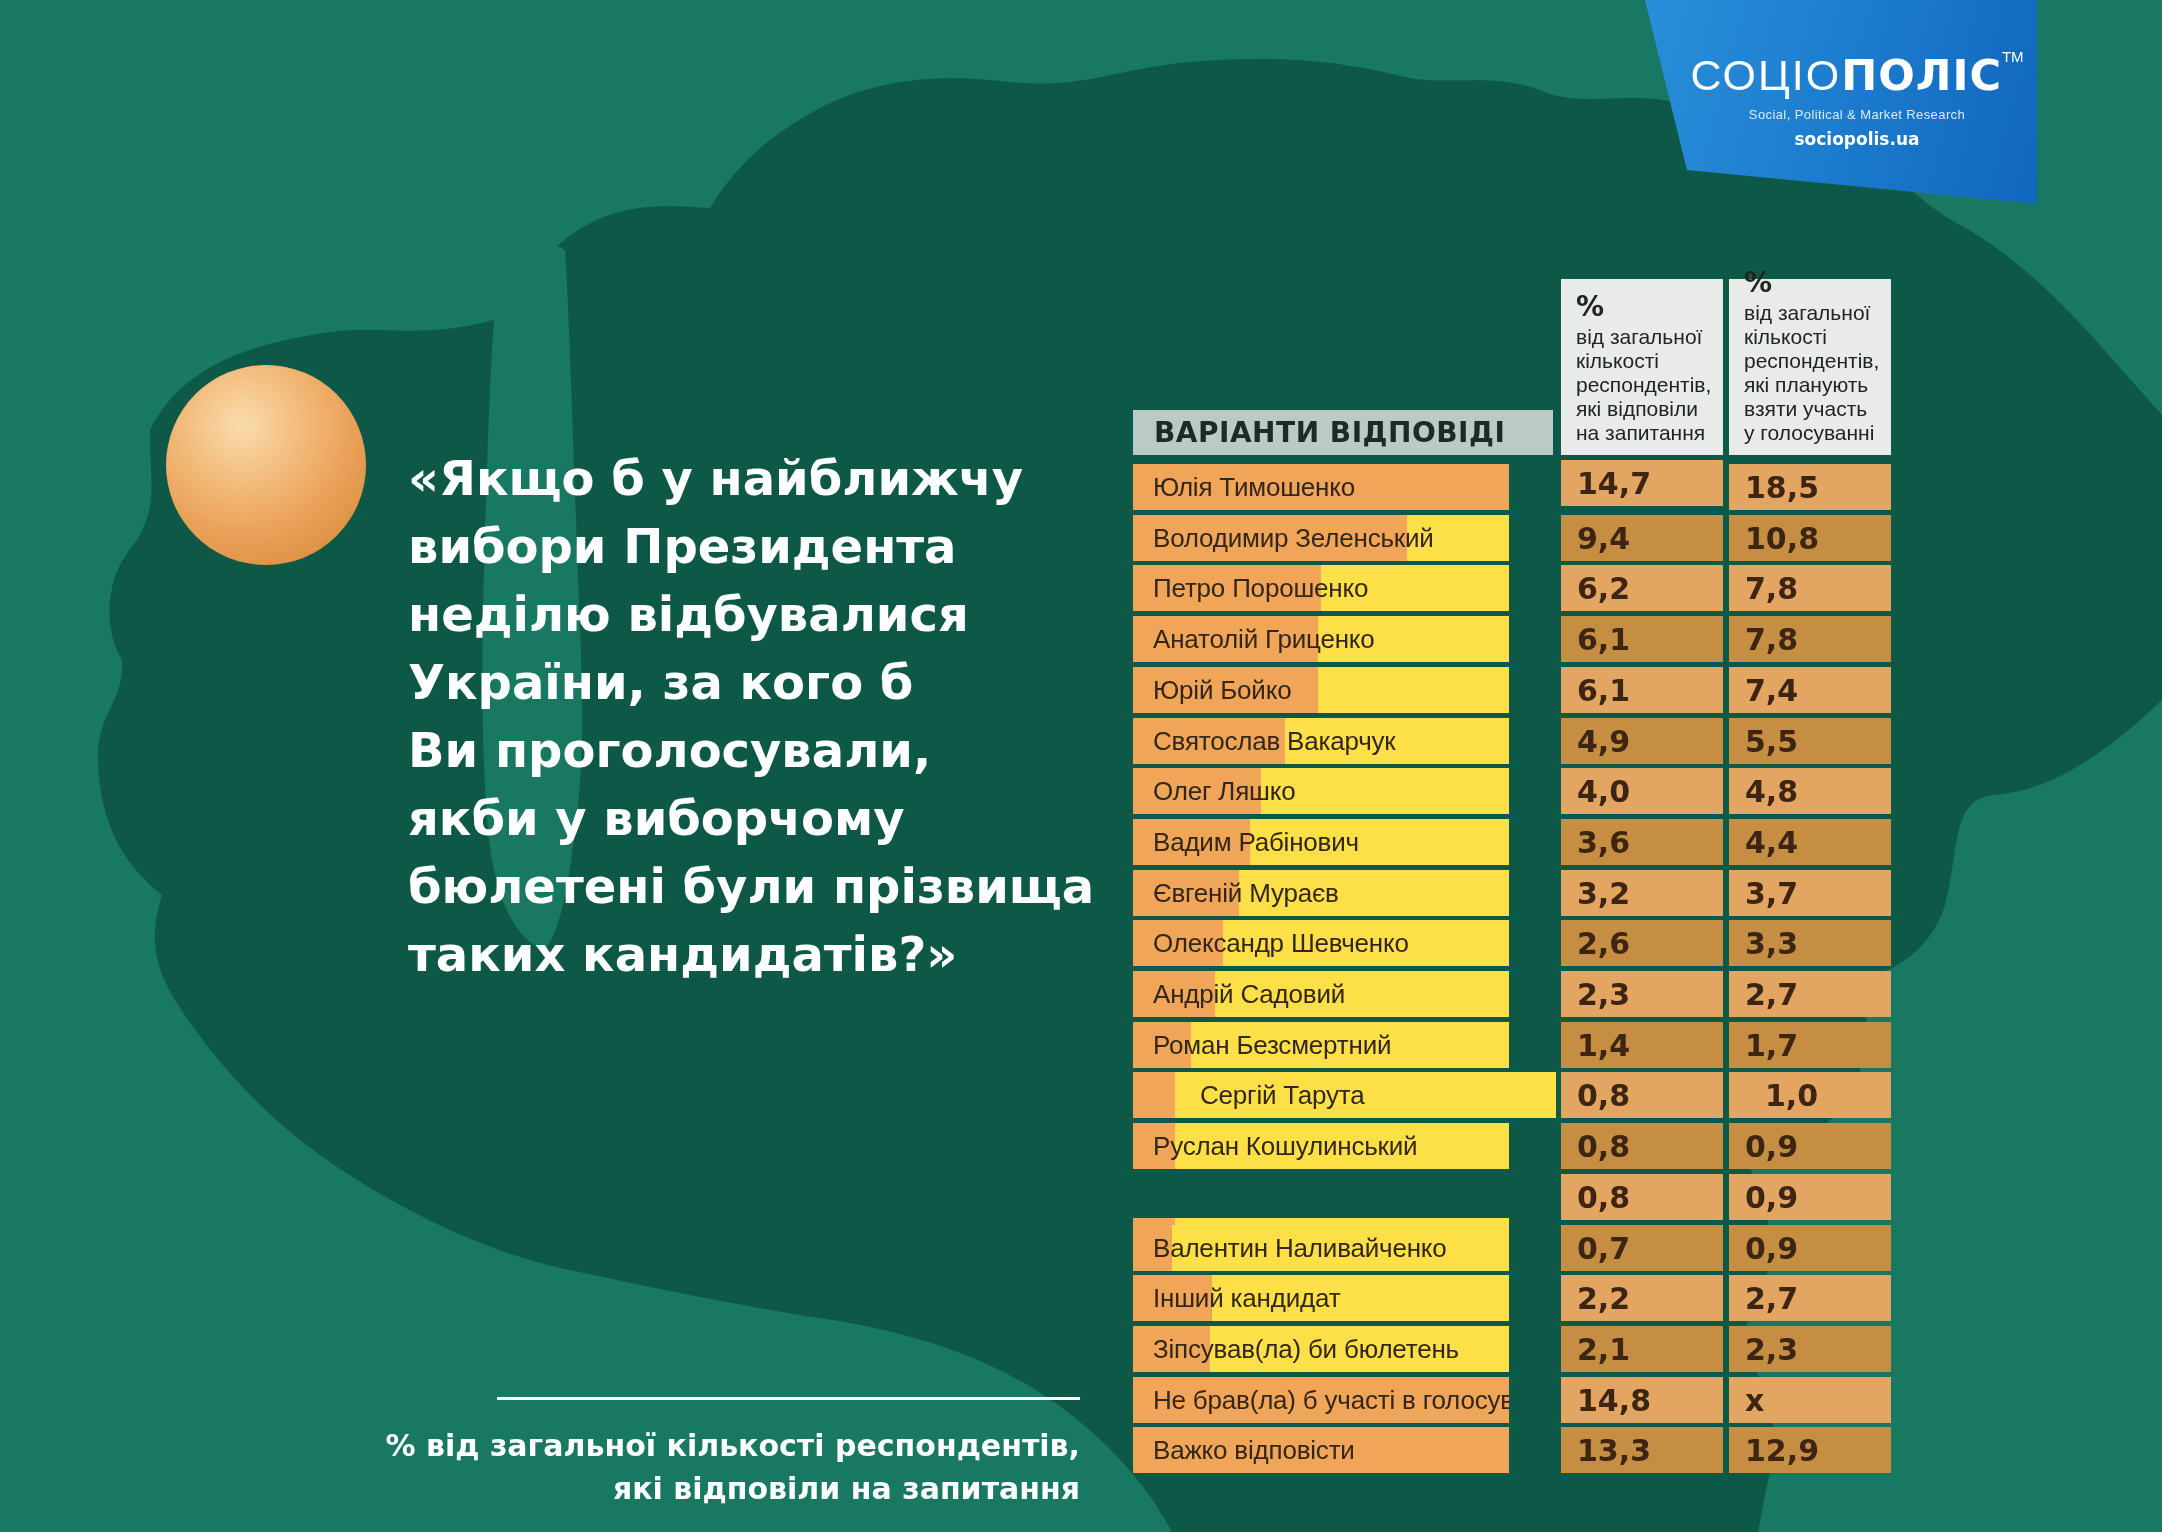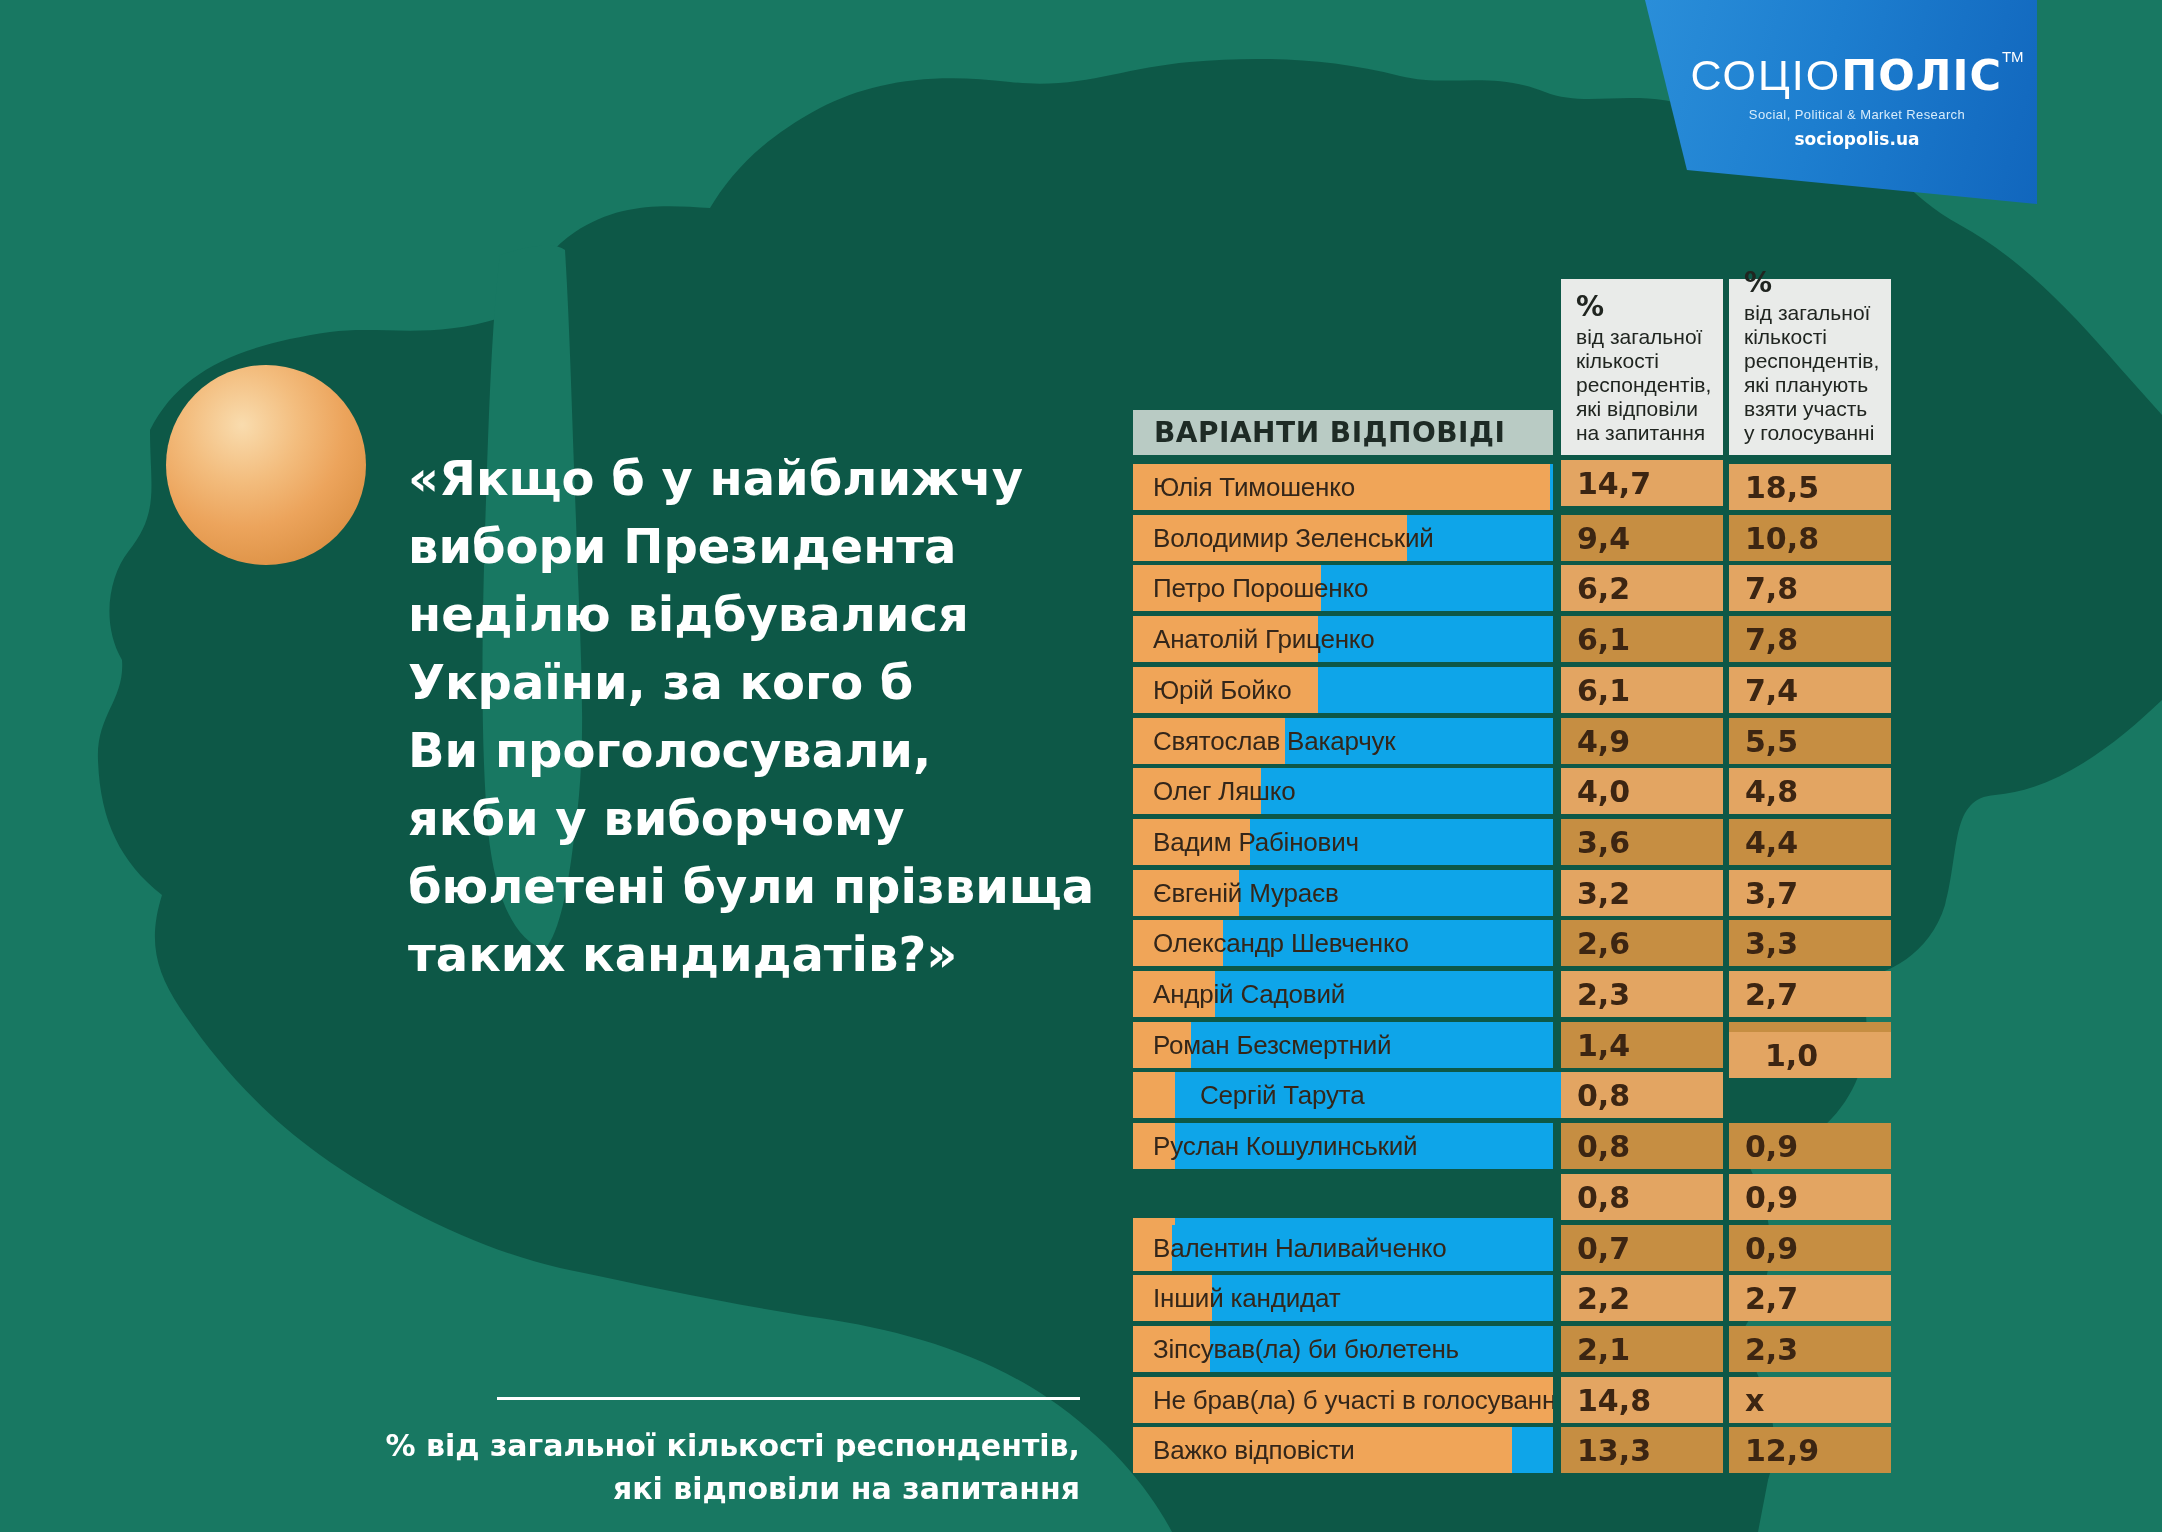--- a/index.html
+++ b/index.html
@@ -52,21 +52,21 @@
   }
   .hdr-col .pct{font-family:"DejaVu Sans",sans-serif;font-weight:bold;font-size:28px;line-height:32px;margin-bottom:2px;}
   .hdr-col1{left:1561px;width:162px;}
   .hdr-col2{left:1729px;width:162px;}
   .hdr-answers{
     position:absolute;left:1133px;top:410px;width:420px;height:45px;background:#b9cbc4;box-sizing:border-box;
     display:flex;align-items:center;padding-left:21px;
     font-family:"DejaVu Sans",sans-serif;font-weight:bold;font-size:28px;color:#1e2b25;letter-spacing:.5px;
   }
   .row-label{
-    position:absolute;left:1133px;width:420px;height:46px;background:#0ea5e9;overflow:hidden;
+    position:absolute;left:1133px;width:376px;height:46px;background:#fde047;overflow:hidden;
   }
   .row-bar{position:absolute;left:0;top:0;bottom:0;background:#f0a558;}
   .row-label span{
     position:relative;display:block;padding-left:20px;font-size:26px;letter-spacing:-0.2px;
     line-height:46px;color:#33261a;white-space:nowrap;
   }
   .cell{
     position:absolute;width:162px;height:46px;box-sizing:border-box;
     display:flex;align-items:center;padding-left:16px;
     font-family:"DejaVu Sans",sans-serif;font-weight:bold;font-size:30px;color:#3c2512;
@@ -221,21 +221,21 @@
         <div class="row-bar" style="width: 58px;"></div>
         <span>Роман Безсмертний</span>
       </div>
       <div class="cell c1 tone-dark" style="top: 1022px;">1,4</div>
       <div class="cell c2 tone-dark" style="top: 1022px;">1,7</div>
       <div class="row-label" style="top: 1072px; padding-left: 47px;">
         <div class="row-bar" style="width: 42px;"></div>
         <span>Сергій Тарута</span>
       </div>
       <div class="cell c1 tone-light" style="top: 1072px;">0,8</div>
-      <div class="cell c2 tone-light" style="top: 1032px; padding-left: 36px;">1,0</div>
+      <div class="cell c2 tone-light" style="top: 1072px; padding-left: 36px;">1,0</div>
       <div class="row-label" style="top: 1123px;">
         <div class="row-bar" style="width: 42px;"></div>
         <span>Руслан Кошулинський</span>
       </div>
       <div class="cell c1 tone-dark" style="top: 1123px;">0,8</div>
       <div class="cell c2 tone-dark" style="top: 1123px;">0,9</div>
       <div class="row-label" style="top: 1174px; margin-top: 44px;">
         <div class="row-bar" style="width: 42px;"></div>
         <span>Сергій Каплін</span>
       </div>

